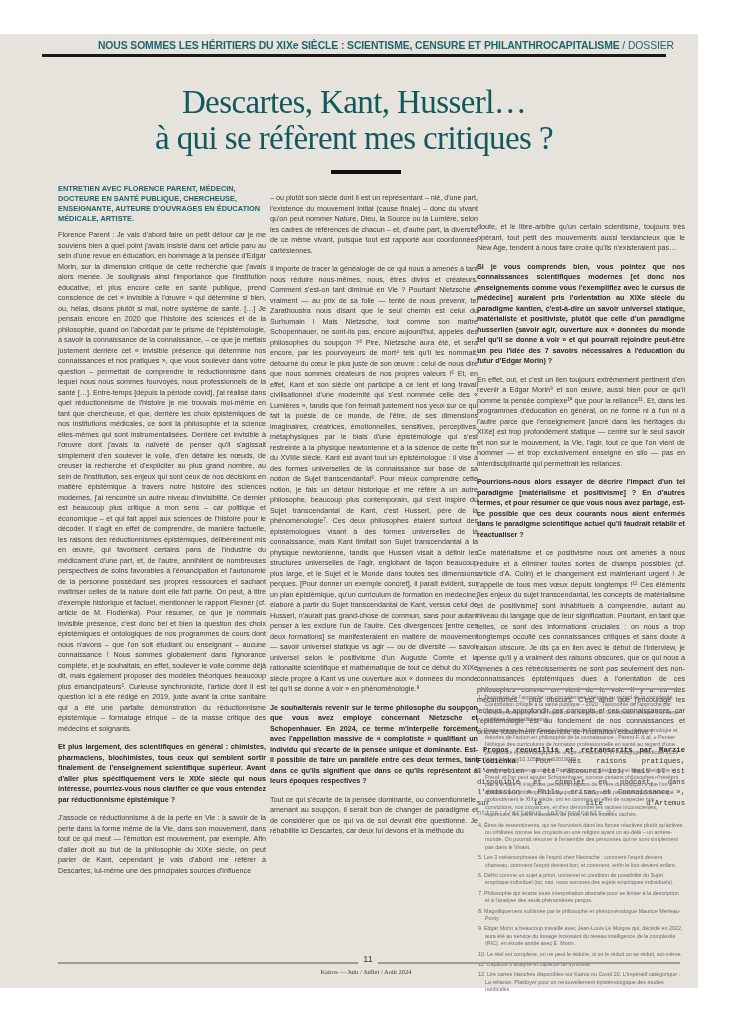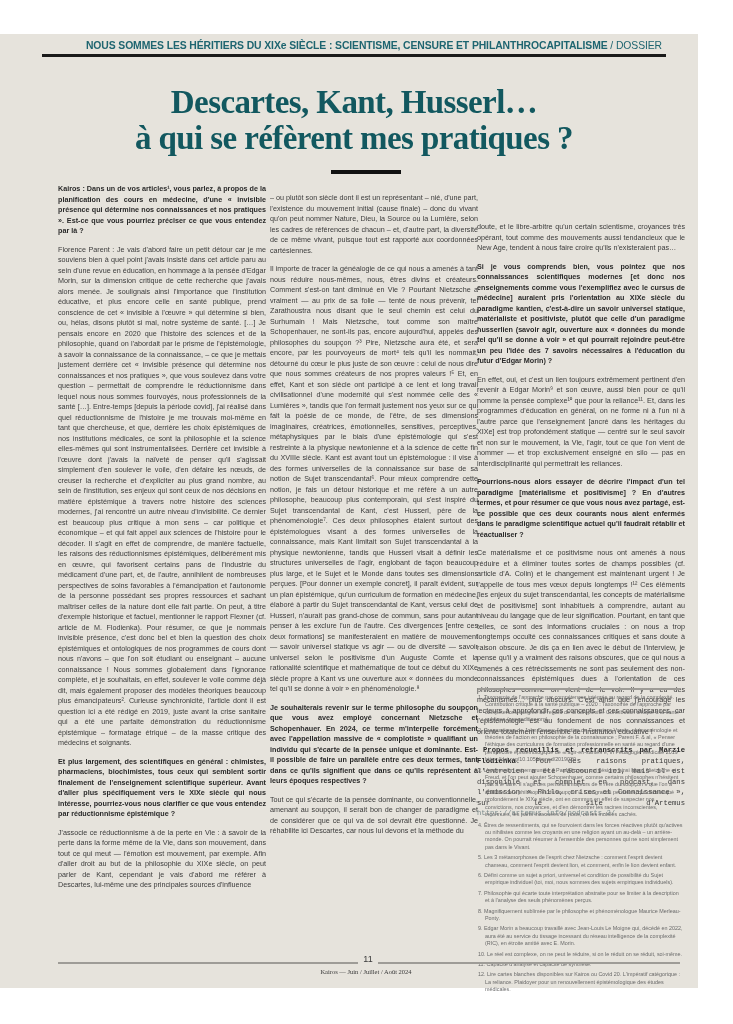--- a/index.html
+++ b/index.html
@@ -1,23 +1,23 @@
 <!DOCTYPE html>
 <html><head>
 <meta charset="utf-8">
 <style>
   html, body { margin:0; padding:0; background:#ffffff; }
   body { width:733px; height:1024px; position:relative; overflow:hidden; font-family:"Liberation Sans", sans-serif; }
   .page { position:absolute; left:0; top:34px; width:698px; height:954px; background:#e6e3dc; }
-  .kicker { position:absolute; left:42px; top:6px; width:656px; text-align:right; padding-right:36px; box-sizing:border-box;
+  .kicker { position:absolute; left:42px; top:6px; width:656px; text-align:right; padding-right:24px; box-sizing:border-box;
             font-family:"Liberation Sans", sans-serif; font-weight:bold; font-size:10.4px; letter-spacing:-0.1px; color:#1e6570; white-space:nowrap; }
   .kicker .sec { font-weight:normal; color:#1e6570; }
   .kicker-rule { position:absolute; left:42px; top:20px; width:624px; height:3px; background:#1a1a1a; }
   .title { position:absolute; left:42px; top:50px; width:624px; text-align:center; color:#12585f;
-           font-family:"Liberation Serif", serif; font-weight:bold; font-size:33px; line-height:36px; letter-spacing:-0.6px; }
+           font-family:"Liberation Serif", serif; font-weight:normal; font-size:33px; line-height:36px; letter-spacing:-0.6px; }
   .short-rule { position:absolute; left:331px; top:136px; width:70px; height:4px; background:#111; }
   .col { position:absolute; top:148px; width:208px; font-size:7.2px; line-height:10.5px; color:#3a3a3a; text-align:justify; }
   .col1 { left:58px; top:150px; }
   .col2 { left:270px; top:159px; }
   .col3 { left:477px; top:188px; }
   .col p { margin:0 0 8px 0; }
   .lead { color:#1e6570; font-weight:bold; font-size:7.4px; line-height:10px; margin-bottom:6px !important; text-align:left; }
   .q { font-weight:bold; color:#2a2a2a; }
   .sig { text-indent:6px;font-family:Liberation Mono, monospace; }
   .sig b { color:#2a2a2a; }
@@ -34,39 +34,39 @@
 <body>
 
 <div class="page">
   <div class="kicker">
     <span>NOUS SOMMES LES HÉRITIERS DU XIXe SIÈCLE : SCIENTISME, CENSURE ET PHILANTHROCAPITALISME</span><span class="sec"> / DOSSIER</span>
   </div>
   <div class="kicker-rule"></div>
 
   <div class="title">
     <div>Descartes, Kant, Husserl…</div>
-    <div>à qui se réfèrent mes pratiques ?</div>
+    <div>à qui se réfèrent mes critiques ?</div>
   </div>
   <div class="short-rule"></div>
 
   <div class="col col1">
-      <p class="q">Kairos : Dans un de vos articles¹, vous parlez, à propos de la planification des cours en médecine, d'une « invisible présence qui détermine nos connaissances et nos pratiques ». Est-ce que vous pourriez préciser ce que vous entendez par là ?</p>
+      <p class="lead">ENTRETIEN AVEC FLORENCE PARENT, MÉDECIN, DOCTEURE EN SANTÉ PUBLIQUE, CHERCHEUSE, ENSEIGNANTE, AUTEURE D'OUVRAGES EN ÉDUCATION MÉDICALE, ARTISTE.</p>
       <p>Florence Parent : Je vais d'abord faire un petit détour car je me souviens bien à quel point j'avais insisté dans cet article paru au sein d'une revue en éducation, en hommage à la pensée d'Edgar Morin, sur la dimension critique de cette recherche que j'avais alors menée. Je soulignais ainsi l'importance que l'institution éducative, et plus encore celle en santé publique, prend conscience de cet « invisible à l'œuvre » qui détermine si bien, ou, hélas, disons plutôt si mal, notre système de santé. […] Je pensais encore en 2020 que l'histoire des sciences et de la philosophie, quand on l'abordait par le prisme de l'épistémologie, à savoir la connaissance de la connaissance, – ce que je mettais justement derrière cet « invisible présence qui détermine nos connaissances et nos pratiques », que vous soulevez dans votre question – permettait de comprendre le réductionnisme dans lequel nous nous sommes fourvoyés, nous professionnels de la santé […]. Entre-temps [depuis la période covid], j'ai réalisé dans quel réductionnisme de l'histoire je me trouvais moi-même en tant que chercheuse, et que, derrière les choix épistémiques de nos institutions médicales, ce sont la philosophie et la science elles-mêmes qui sont instrumentalisées. Derrière cet invisible à l'œuvre dont j'avais la naïveté de penser qu'il s'agissait simplement d'en soulever le voile, d'en défaire les nœuds, de creuser la recherche et d'expliciter au plus grand nombre, au sein de l'institution, ses enjeux qui sont ceux de nos décisions en matière épistémique à travers notre histoire des sciences modernes, j'ai rencontré un autre niveau d'invisibilité. Ce dernier est beaucoup plus critique à mon sens – car politique et économique – et qui fait appel aux sciences de l'histoire pour le décoder. Il s'agit en effet de comprendre, de manière factuelle, les raisons des réductionnismes épistémiques, délibérément mis en œuvre, qui favorisent certains pans de l'industrie du médicament d'une part, et, de l'autre, annihilent de nombreuses perspectives de soins favorables à l'émancipation et l'autonomie de la personne possédant ses propres ressources et sachant maîtriser celles de la nature dont elle fait partie. On peut, à titre d'exemple historique et factuel, mentionner le rapport Flexner (cf. article de M. Flodienka). Pour résumer, ce que je nommais invisible présence, c'est donc bel et bien la question des choix épistémiques et ontologiques de nos programmes de cours dont nous n'avons – que l'on soit étudiant ou enseignant – aucune connaissance ! Nous sommes globalement dans l'ignorance complète, et je souhaitais, en effet, soulever le voile comme déjà dit, mais également proposer des modèles théoriques beaucoup plus émancipateurs². Curieuse synchronicité, l'article dont il est question ici a été rédigé en 2019, juste avant la crise sanitaire qui a été une parfaite démonstration du réductionnisme épistémique – formatage étriqué – de la masse critique des médecins et soignants.</p>
       <p class="q">Et plus largement, des scientifiques en général : chimistes, pharmaciens, biochimistes, tous ceux qui semblent sortir finalement de l'enseignement scientifique supérieur. Avant d'aller plus spécifiquement vers le XIXe siècle qui nous intéresse, pourriez-vous nous clarifier ce que vous entendez par réductionnisme épistémique ?</p>
       <p>J'associe ce réductionnisme à de la perte en Vie : à savoir de la perte dans la forme même de la Vie, dans son mouvement, dans tout ce qui meut — l'émotion est mouvement, par exemple. Afin d'aller droit au but de la philosophie du XIXe siècle, on peut parler de Kant, cependant je vais d'abord me référer à Descartes, lui-même une des principales sources d'influence</p>
     </div>
 
   <div class="col col2">
       <p>– ou plutôt son siècle dont il est un représentant – nié, d'une part, l'existence du mouvement initial (cause finale) – donc du vivant qu'on peut nommer Nature, Dieu, la Source ou la Lumière, selon les cadres de références de chacun – et, d'autre part, la diversité de ce même vivant, puisque tout est rapporté aux coordonnées cartésiennes.</p>
       <p>Il importe de tracer la généalogie de ce qui nous a amenés à tant nous réduire nous-mêmes, nous, êtres divins et créateurs. Comment s'est-on tant diminué en Vie ? Pourtant Nietzsche a vraiment — au prix de sa folie — tenté de nous prévenir, tel Zarathoustra nous disant que le seul chemin est celui du Surhumain ! Mais Nietzsche, tout comme son maître Schopenhauer, ne sont-ils pas, encore aujourd'hui, appelés des philosophes du soupçon ?³ Pire, Nietzsche aura été, et sera encore, par les pourvoyeurs de mort⁴ tels qu'il les nommait, détourné du cœur le plus juste de son œuvre : celui de nous dire que nous sommes créateurs de nos propres valeurs !⁵ Et, en effet, Kant et son siècle ont participé à ce lent et long travail civilisationnel d'une modernité qui s'est nommée celle des « Lumières », tandis que l'on fermait justement nos yeux sur ce qui fait la poésie de ce monde, de l'être, de ses dimensions imaginaires, créatrices, émotionnelles, sensitives, perceptives, métaphysiques par le biais d'une épistémologie qui s'est restreinte à la physique newtonienne et à la science de cette fin du XVIIIe siècle. Kant est avant tout un épistémologue : il vise à des formes universelles de la connaissance sur base de sa notion de Sujet transcendantal⁶. Pour mieux comprendre cette notion, je fais un détour historique et me réfère à un autre philosophe, beaucoup plus contemporain, qui s'est inspiré du Sujet transcendantal de Kant, c'est Husserl, père de la phénoménologie⁷. Ces deux philosophes étaient surtout des épistémologues visant à des formes universelles de la connaissance, mais Kant limitait son Sujet transcendantal à la physique newtonienne, tandis que Husserl visait à définir les structures universelles de l'agir, englobant de façon beaucoup plus large, et le Sujet et le Monde dans toutes ses dimensions perçues. [Pour donner un exemple concret], il paraît évident, sur un plan épistémique, qu'un curriculum de formation en médecine, élaboré à partir du Sujet transcendantal de Kant, versus celui de Husserl, n'aurait pas grand-chose de commun, sans pour autant penser à les exclure l'un de l'autre. Ces divergences [entre ces deux formations] se manifesteraient en matière de mouvement — savoir universel statique vs agir — ou de diversité — savoir universel selon le positivisme d'un Auguste Comte et la rationalité scientifique et mathématique de tout ce début du XIXe siècle propre à Kant vs une ouverture aux « données du monde tel qu'il se donne à voir » en phénoménologie.⁸</p>
       <p class="q">Je souhaiterais revenir sur le terme philosophe du soupçon que vous avez employé concernant Nietzsche et Schopenhauer. En 2024, ce terme m'interpelle forcément avec l'appellation massive de « complotiste » qualifiant un individu qui s'écarte de la pensée unique et dominante. Est-il possible de faire un parallèle entre ces deux termes, tant dans ce qu'ils signifient que dans ce qu'ils représentent à leurs époques respectives ?</p>
-      <p>Tout ce qui s'écarte de la pensée dominante, ou conventionnelle, amenant au soupçon, il serait bon de changer de paradigme et de considérer que ce qui va de soi devrait être questionné. Je réhabilite ici Descartes, car nous lui devons et la méthode du</p>
+      <p>Tout ce qui s'écarte de la pensée dominante, ou conventionnelle, amenant au soupçon, il serait bon de changer de paradigme et de considérer que ce qui va de soi devrait être questionné. Je réhabilite ici Descartes, car deux lui devons et la méthode du</p>
     </div>
   <div class="col col3">
-      <p>doute, et le libre-arbitre qu'un certain scientisme, croyances très opérant, tout comme des mouvements aussi tendancieux que le New Age, tendent à nous faire croire qu'ils n'existeraient pas…</p>
+      <p>doute, et le libre-arbitre qu'un certain scientisme, toujours très opérant, tout petit des mouvements aussi tendancieux que le New Age, tendent à nous faire croire qu'ils n'existeraient pas…</p>
       <p class="q">Si je vous comprends bien, vous pointez que nos connaissances scientifiques modernes [et donc nos enseignements comme vous l'exemplifiez avec le cursus de médecine] auraient pris l'orientation au XIXe siècle du paradigme kantien, c'est-à-dire un savoir universel statique, matérialiste et positiviste, plutôt que celle d'un paradigme husserlien (savoir agir, ouverture aux « données du monde tel qu'il se donne à voir » et qui pourrait rejoindre peut-être un peu l'idée des 7 savoirs nécessaires à l'éducation du futur d'Edgar Morin) ?</p>
       <p>En effet, oui, et c'est un lien toujours extrêmement pertinent d'en revenir à Edgar Morin⁹ et son œuvre, aussi bien pour ce qu'il nomme la pensée complexe¹⁰ que pour la reliance¹¹. Et, dans les programmes d'éducation en général, on ne forme ni à l'un ni à l'autre parce que l'enseignement [ancré dans les héritages du XIXe] est trop profondément statique — centré sur le seul savoir et non sur le mouvement, la Vie, l'agir, tout ce que l'on vient de nommer — et trop exclusivement enseigné en silo — pas en interdisciplinarité qui permettrait les reliances.</p>
       <p class="q">Pourrions-nous alors essayer de décrire l'impact d'un tel paradigme [matérialisme et positivisme] ? En d'autres termes, et pour résumer ce que vous nous avez partagé, est-ce possible que ces deux courants nous aient enfermés dans le paradigme scientifique actuel qu'il faudrait rétablir et réactualiser ?</p>
       <p>Ce matérialisme et ce positivisme nous ont amenés à nous réduire et à éliminer toutes sortes de champs possibles (cf. article d'A. Colin) et le changement est maintenant urgent ! Je l'appelle de tous mes vœux depuis longtemps !¹² Ces éléments [les enjeux du sujet transcendantal, les concepts de matérialisme et de positivisme] sont inhabituels à comprendre, autant au niveau du langage que de leur signification. Pourtant, en tant que telles, ce sont des informations cruciales : on nous a trop longtemps occulté ces connaissances critiques et sans doute à raison obscure. Je dis ça en lien avec le début de l'interview, je pense qu'il y a vraiment des raisons obscures, que ce qui nous a amenés à ces rétrécissements ne sont pas seulement des non-connaissances épistémiques dues à l'orientation de ces philosophes comme on vient de le voir. Il y a eu des mécanismes… plus obscurs. C'est ainsi que j'encourage les lecteurs à approfondir ces concepts et ces connaissances, car l'épistémologie est au fondement de nos connaissances et oriente totalement l'ensemble de l'institution éducative !</p>
       <p class="sig"><b>Propos recueillis et retranscrits par Marzie Flodienka</b><span>. Pour des raisons pratiques, l'entretien a été raccourci ici, mais il est disponible et complet en podcast, dans l'émission « Philo, crises et Connaissance », sur le site d'Artemus </span><span class="link">https://artemus.info/podcasts-2/</span></p>
     </div>
 
   <div class="foot-rule"></div>
   <div class="notes">
     <div>1. Taxonomie de l'approche par compétences intégrée au regard de la complexité. Contribution critique à la santé publique – 2020 : Taxonomie de l'approche par compétences intégrée au regard de la complexité. Contribution critique à la santé publique (openedition.org)</div>

